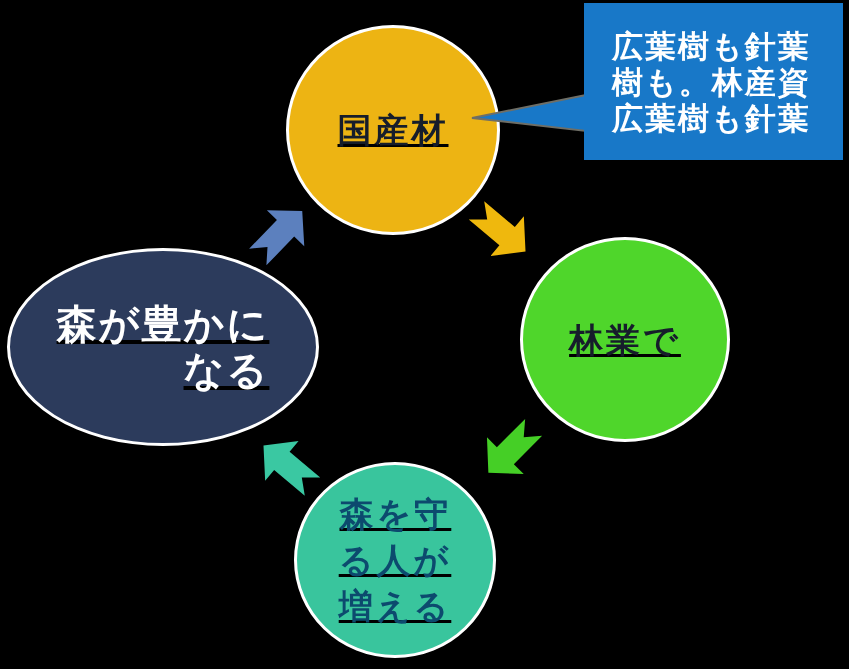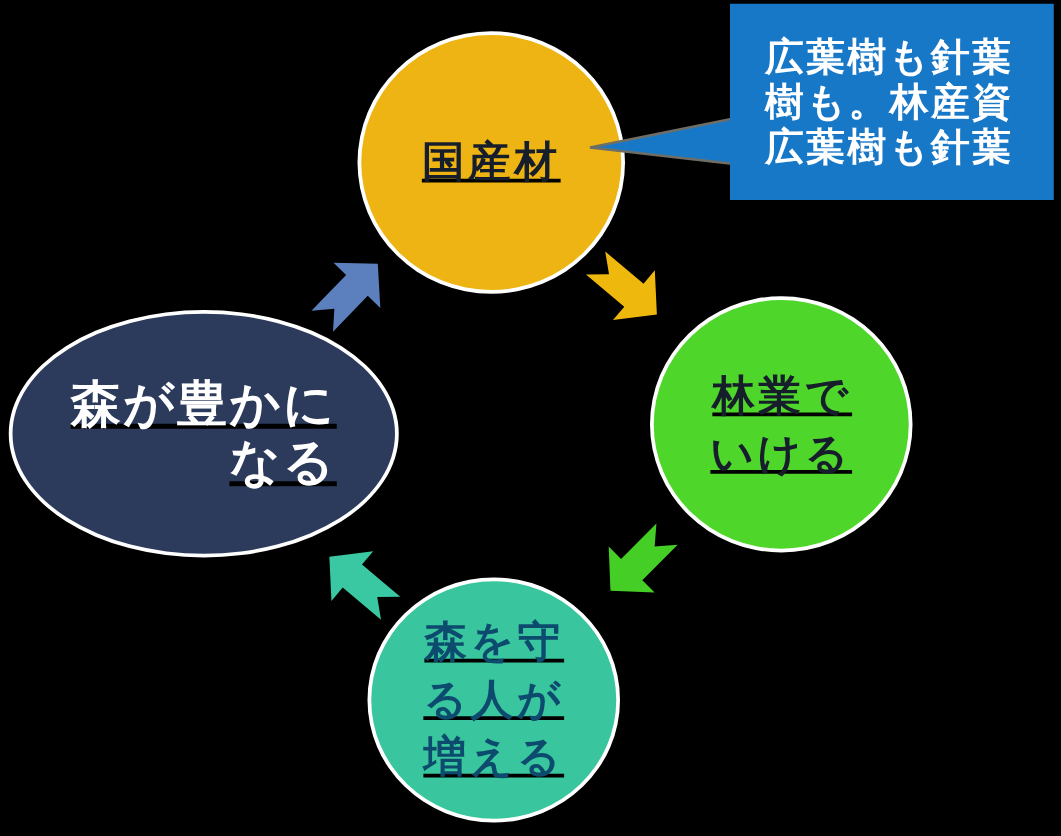--- a/index.html
+++ b/index.html
@@ -70,21 +70,20 @@
 
   <div class="node node-top" style="background-color: rgb(237, 180, 19);">
     <div class="node-text" style="color: rgb(22, 29, 43);">
       <span>国産材</span>
     </div>
   </div>
 
   <div class="node node-right" style="background-color: rgb(79, 214, 43);">
     <div class="node-text" style="color: rgb(22, 29, 43);">
       <span>林業で</span>
-      <span>いける</span>
     </div>
   </div>
 
   <div class="node node-bottom" style="background-color: rgb(57, 197, 157);">
     <div class="node-text" style="color: #0c4a6e;">
       <span>森を守</span>
       <span>る人が</span>
       <span>増える</span>
     </div>
   </div>

